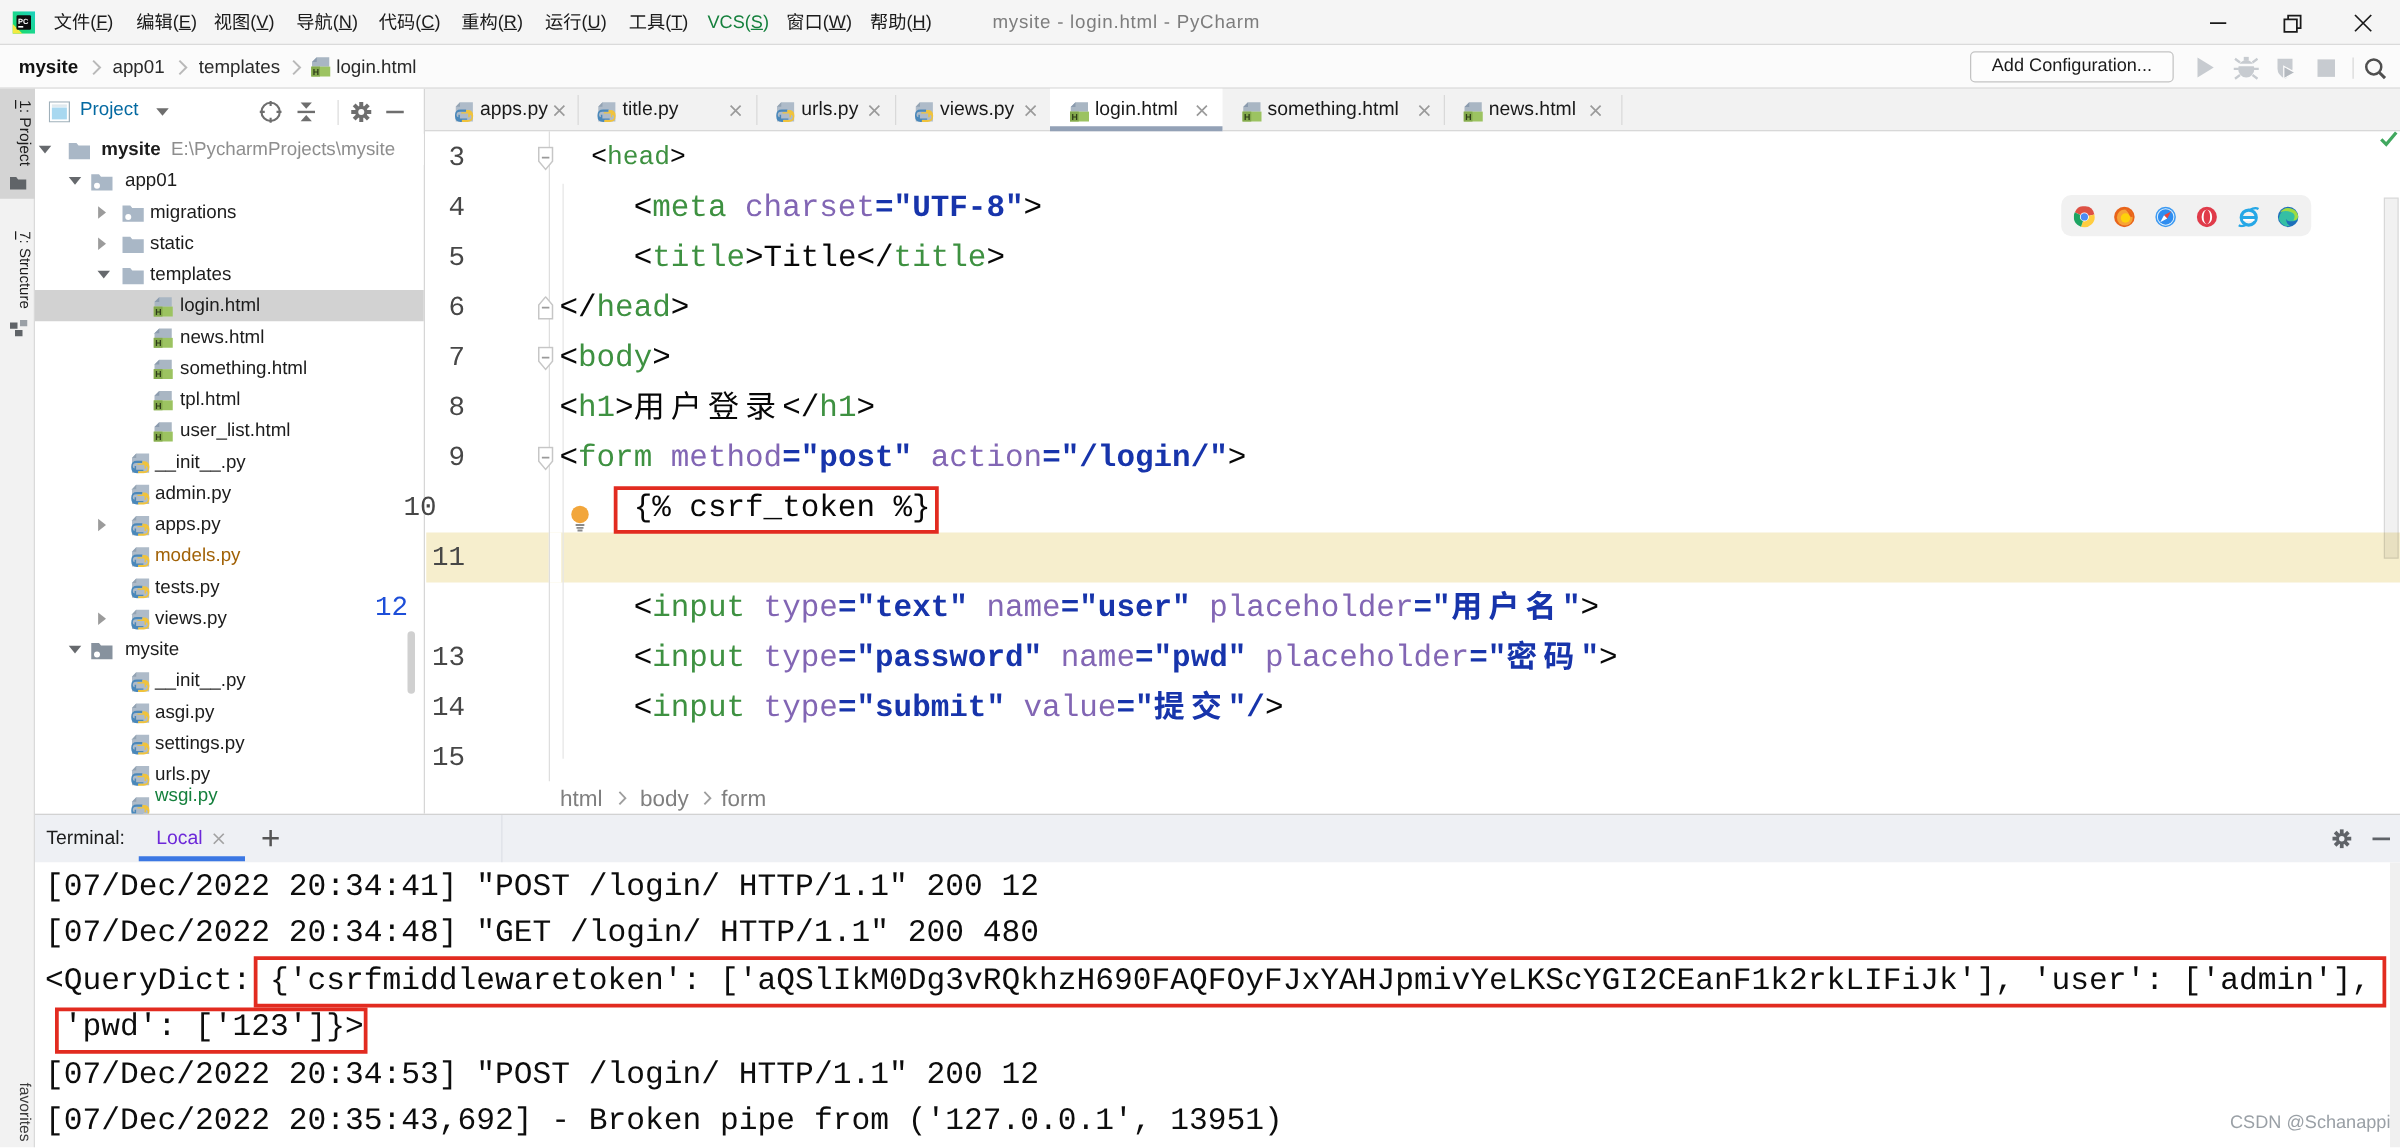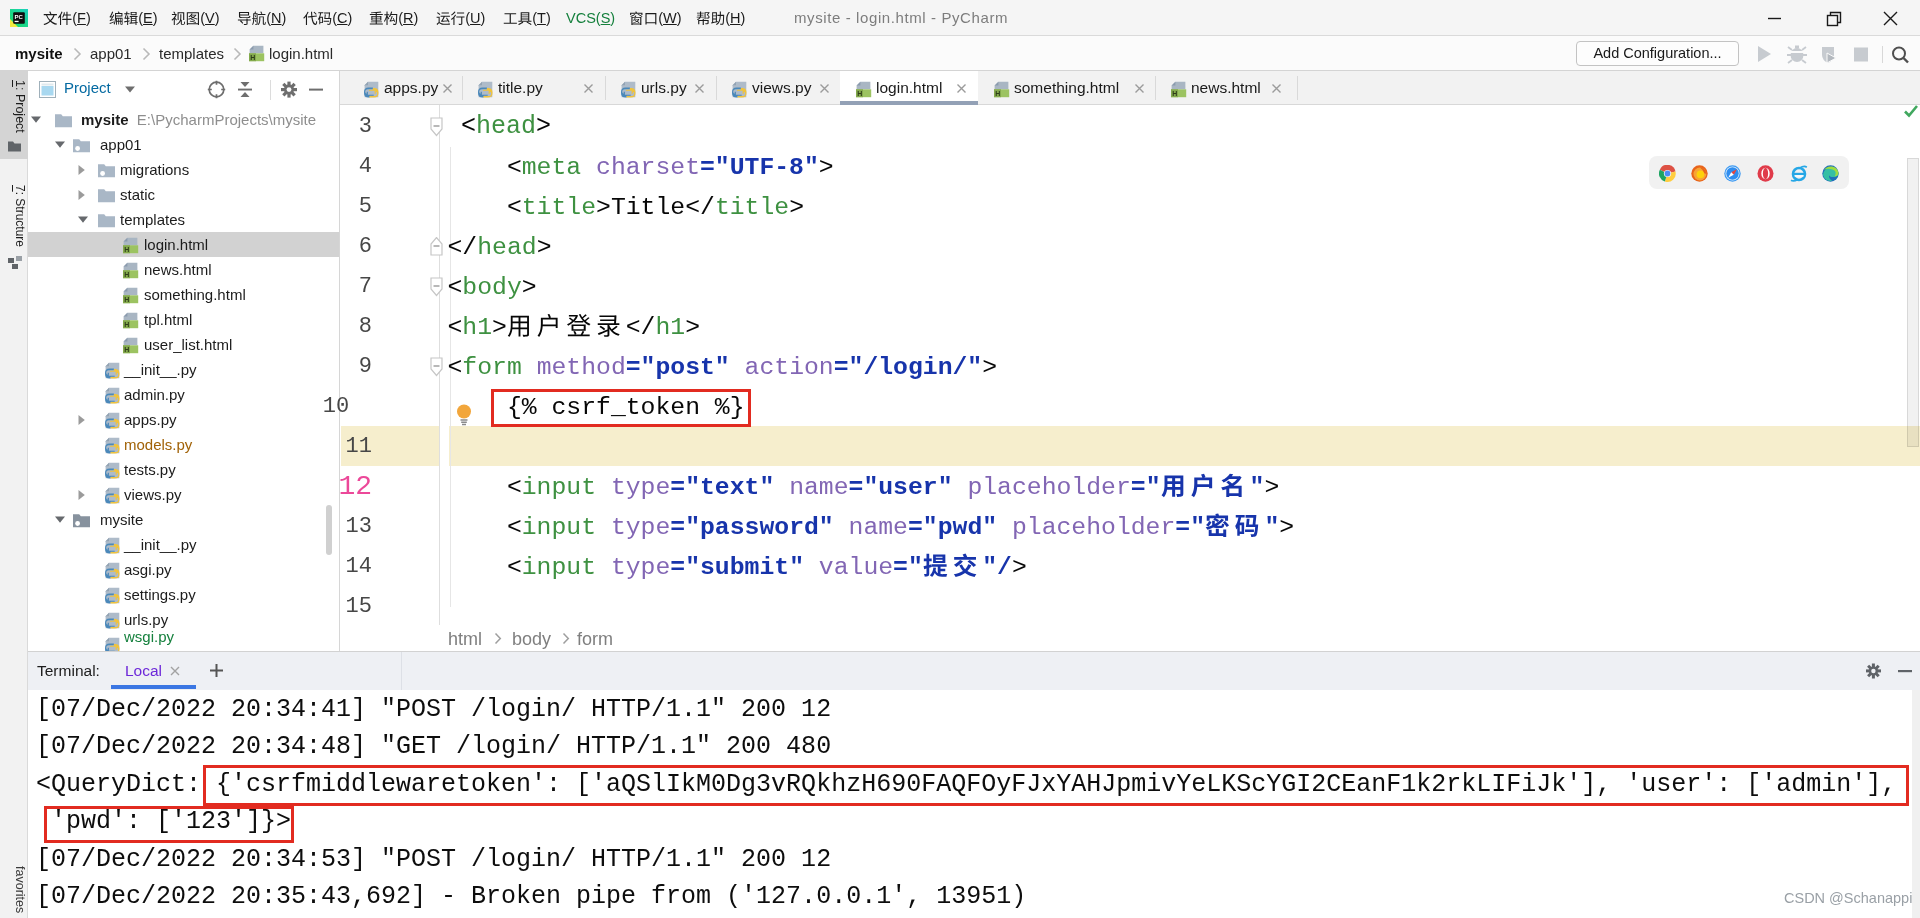--- a/index.html
+++ b/index.html
@@ -409,21 +409,21 @@
 <div class="abs" style="left:449.5px;top:147px;width:1px;height:460px;background:#e6e6e6"></div>
 <div class="abs mono" style="left:300px;top:107px;width:72px;height:40px;line-height:40px;text-align:right;font-size:22px;color:#474747">3</div>
 <div class="abs mono" style="left:300px;top:147px;width:72px;height:40px;line-height:40px;text-align:right;font-size:22px;color:#474747">4</div>
 <div class="abs mono" style="left:300px;top:187px;width:72px;height:40px;line-height:40px;text-align:right;font-size:22px;color:#474747">5</div>
 <div class="abs mono" style="left:300px;top:227px;width:72px;height:40px;line-height:40px;text-align:right;font-size:22px;color:#474747">6</div>
 <div class="abs mono" style="left:300px;top:267px;width:72px;height:40px;line-height:40px;text-align:right;font-size:22px;color:#474747">7</div>
 <div class="abs mono" style="left:300px;top:307px;width:72px;height:40px;line-height:40px;text-align:right;font-size:22px;color:#474747">8</div>
 <div class="abs mono" style="left:300px;top:347px;width:72px;height:40px;line-height:40px;text-align:right;font-size:22px;color:#474747">9</div>
 <div class="abs mono" style="left:300px;top:387px;width:72px;height:40px;line-height:40px;text-align:center;font-size:22px;color:#474747">10</div>
 <div class="abs mono" style="left:300px;top:427px;width:72px;height:40px;line-height:40px;text-align:right;font-size:22px;color:#474747">11</div>
-<div class="abs mono" style="left:300px;top:467px;width:72px;height:40px;line-height:40px;text-align:right;font-size:28px;color:#ec4899">12</div>
+<div class="abs mono" style="left:300px;top:467px;width:72px;height:40px;line-height:40px;font-size:22px;color:#1d4ed8">12</div>
 <div class="abs mono" style="left:300px;top:507px;width:72px;height:40px;line-height:40px;text-align:right;font-size:22px;color:#474747">13</div>
 <div class="abs mono" style="left:300px;top:547px;width:72px;height:40px;line-height:40px;text-align:right;font-size:22px;color:#474747">14</div>
 <div class="abs mono" style="left:300px;top:587px;width:72px;height:40px;line-height:40px;text-align:right;font-size:22px;color:#474747">15</div>
 <svg class="abs" style="left:430px;top:117px" width="14" height="20">
 <path d="M1 1 h11 v11 l-5.5 6.5 l-5.5 -6.5 z" fill="#fff" stroke="#c6c6c6" stroke-width="1.2"></path>
     <line x1="3.5" y1="9" x2="9.5" y2="9" stroke="#9a9a9a" stroke-width="1.4"></line>
   </svg>
 <svg class="abs" style="left:430px;top:237px" width="14" height="20">
 <path d="M1 18 h11 v-11 l-5.5 -6.5 l-5.5 6.5 z" fill="#fff" stroke="#c6c6c6" stroke-width="1.2"></path>
     <line x1="3.5" y1="9" x2="9.5" y2="9" stroke="#9a9a9a" stroke-width="1.4"></line>
@@ -433,21 +433,21 @@
     <line x1="3.5" y1="9" x2="9.5" y2="9" stroke="#9a9a9a" stroke-width="1.4"></line>
   </svg>
 <svg class="abs" style="left:430px;top:357px" width="14" height="20">
 <path d="M1 1 h11 v11 l-5.5 6.5 l-5.5 -6.5 z" fill="#fff" stroke="#c6c6c6" stroke-width="1.2"></path>
     <line x1="3.5" y1="9" x2="9.5" y2="9" stroke="#9a9a9a" stroke-width="1.4"></line>
   </svg>
 <svg class="abs" style="left:455px;top:403px" width="18" height="23">
 <circle cx="9" cy="8.5" r="7" fill="#f2a63b"></circle>
     <path d="M5.5 17 h7 M6.2 19.3 h5.6 M7 21.4 h4" stroke="#8a8a8a" stroke-width="1.5"></path>
   </svg>
-<div style="position:absolute;left:461px;top:107px;height:40px;line-height:40px;white-space:pre;font-family:'Liberation Mono',monospace;font-size:25px;letter-spacing:0"><span style="color:#070707;font-weight:normal">&lt;</span><span style="color:#3e9141;font-weight:normal">head</span><span style="color:#070707;font-weight:normal">&gt;</span></div>
+<div style="position:absolute;left:473px;top:107px;height:40px;line-height:40px;white-space:pre;font-family:'Liberation Mono',monospace;font-size:21px;letter-spacing:0"><span style="color:#070707;font-weight:normal">&lt;</span><span style="color:#3e9141;font-weight:normal">head</span><span style="color:#070707;font-weight:normal">&gt;</span></div>
 <div style="position:absolute;left:447.5px;top:147px;height:40px;line-height:40px;white-space:pre;font-family:'Liberation Mono',monospace;font-size:24.75px;letter-spacing:0"><span style="color:#070707;font-weight:normal">&nbsp;&nbsp;&nbsp;&nbsp;&lt;</span><span style="color:#3e9141;font-weight:normal">meta&nbsp;</span><span style="color:#8266b4;font-weight:normal">charset</span><span style="color:#1734ab;font-weight:bold">="UTF-8"</span><span style="color:#070707;font-weight:normal">&gt;</span></div>
 <div style="position:absolute;left:447.5px;top:187px;height:40px;line-height:40px;white-space:pre;font-family:'Liberation Mono',monospace;font-size:24.75px;letter-spacing:0"><span style="color:#070707;font-weight:normal">&nbsp;&nbsp;&nbsp;&nbsp;&lt;</span><span style="color:#3e9141;font-weight:normal">title</span><span style="color:#070707;font-weight:normal">&gt;</span><span style="color:#070707;font-weight:normal">Title</span><span style="color:#070707;font-weight:normal">&lt;/</span><span style="color:#3e9141;font-weight:normal">title</span><span style="color:#070707;font-weight:normal">&gt;</span></div>
 <div style="position:absolute;left:447.5px;top:227px;height:40px;line-height:40px;white-space:pre;font-family:'Liberation Mono',monospace;font-size:24.75px;letter-spacing:0"><span style="color:#070707;font-weight:normal">&lt;/</span><span style="color:#3e9141;font-weight:normal">head</span><span style="color:#070707;font-weight:normal">&gt;</span></div>
 <div style="position:absolute;left:447.5px;top:267px;height:40px;line-height:40px;white-space:pre;font-family:'Liberation Mono',monospace;font-size:24.75px;letter-spacing:0"><span style="color:#070707;font-weight:normal">&lt;</span><span style="color:#3e9141;font-weight:normal">body</span><span style="color:#070707;font-weight:normal">&gt;</span></div>
 <div style="position:absolute;left:447.5px;top:307px;height:40px;line-height:40px;white-space:pre;font-family:'Liberation Mono',monospace;font-size:24.75px;letter-spacing:0"><span style="color:#070707;font-weight:normal">&lt;</span><span style="color:#3e9141;font-weight:normal">h1</span><span style="color:#070707;font-weight:normal">&gt;</span><svg style="vertical-align:-4.2px;fill:#070707" class="" width="118.8" height="24.8" viewBox="0 0 118.8 24.8">
       <path transform="translate(0,21.8) scale(0.02475,-0.02475)" d="M153 770V407C153 266 143 89 32 -36C49 -45 79 -70 90 -85C167 0 201 115 216 227H467V-71H543V227H813V22C813 4 806 -2 786 -3C767 -4 699 -5 629 -2C639 -22 651 -55 655 -74C749 -75 807 -74 841 -62C875 -50 887 -27 887 22V770ZM227 698H467V537H227ZM813 698V537H543V698ZM227 466H467V298H223C226 336 227 373 227 407ZM813 466V298H543V466Z"></path>
       <path transform="translate(29.7,21.8) scale(0.02475,-0.02475)" d="M247 615H769V414H246L247 467ZM441 826C461 782 483 726 495 685H169V467C169 316 156 108 34 -41C52 -49 85 -72 99 -86C197 34 232 200 243 344H769V278H845V685H528L574 699C562 738 537 799 513 845Z"></path>
       <path transform="translate(59.4,21.8) scale(0.02475,-0.02475)" d="M283 352H700V226H283ZM208 415V164H780V415ZM880 714C845 677 788 629 739 592C715 616 692 641 671 668C720 702 778 748 825 791L767 832C735 796 683 749 637 714C609 753 586 795 567 838L502 816C543 723 600 635 669 561H337C394 624 443 698 474 780L425 805L411 802H101V739H376C350 689 315 642 275 599C243 633 189 672 143 698L102 657C147 629 198 588 230 555C167 498 95 451 26 422C41 408 62 382 72 365C158 406 247 467 322 545V497H682V547C752 474 834 414 921 374C933 394 955 423 973 437C905 464 841 504 783 552C833 587 890 632 936 674ZM651 158C635 114 605 52 579 9H346L408 31C398 65 373 118 347 156L279 134C303 96 327 43 336 9H60V-56H941V9H656C678 47 702 94 724 138Z"></path>
       <path transform="translate(89.1,21.8) scale(0.02475,-0.02475)" d="M134 317C199 281 278 224 316 186L369 238C329 276 248 329 185 363ZM134 784V715H740L736 623H164V554H732L726 462H67V395H461V212C316 152 165 91 68 54L108 -13C206 29 337 85 461 140V2C461 -12 456 -16 440 -17C424 -18 368 -18 309 -16C319 -35 331 -63 335 -82C413 -82 464 -82 495 -71C527 -60 537 -42 537 1V236C623 106 748 9 904 -40C914 -20 937 9 953 25C845 54 751 107 675 177C739 216 814 272 874 323L810 370C765 325 691 266 629 224C592 266 561 314 537 365V395H940V462H804C813 565 820 688 822 784L763 788L750 784Z"></path>
     </svg><span style="color:#070707;font-weight:normal">&lt;/</span><span style="color:#3e9141;font-weight:normal">h1</span><span style="color:#070707;font-weight:normal">&gt;</span></div>

